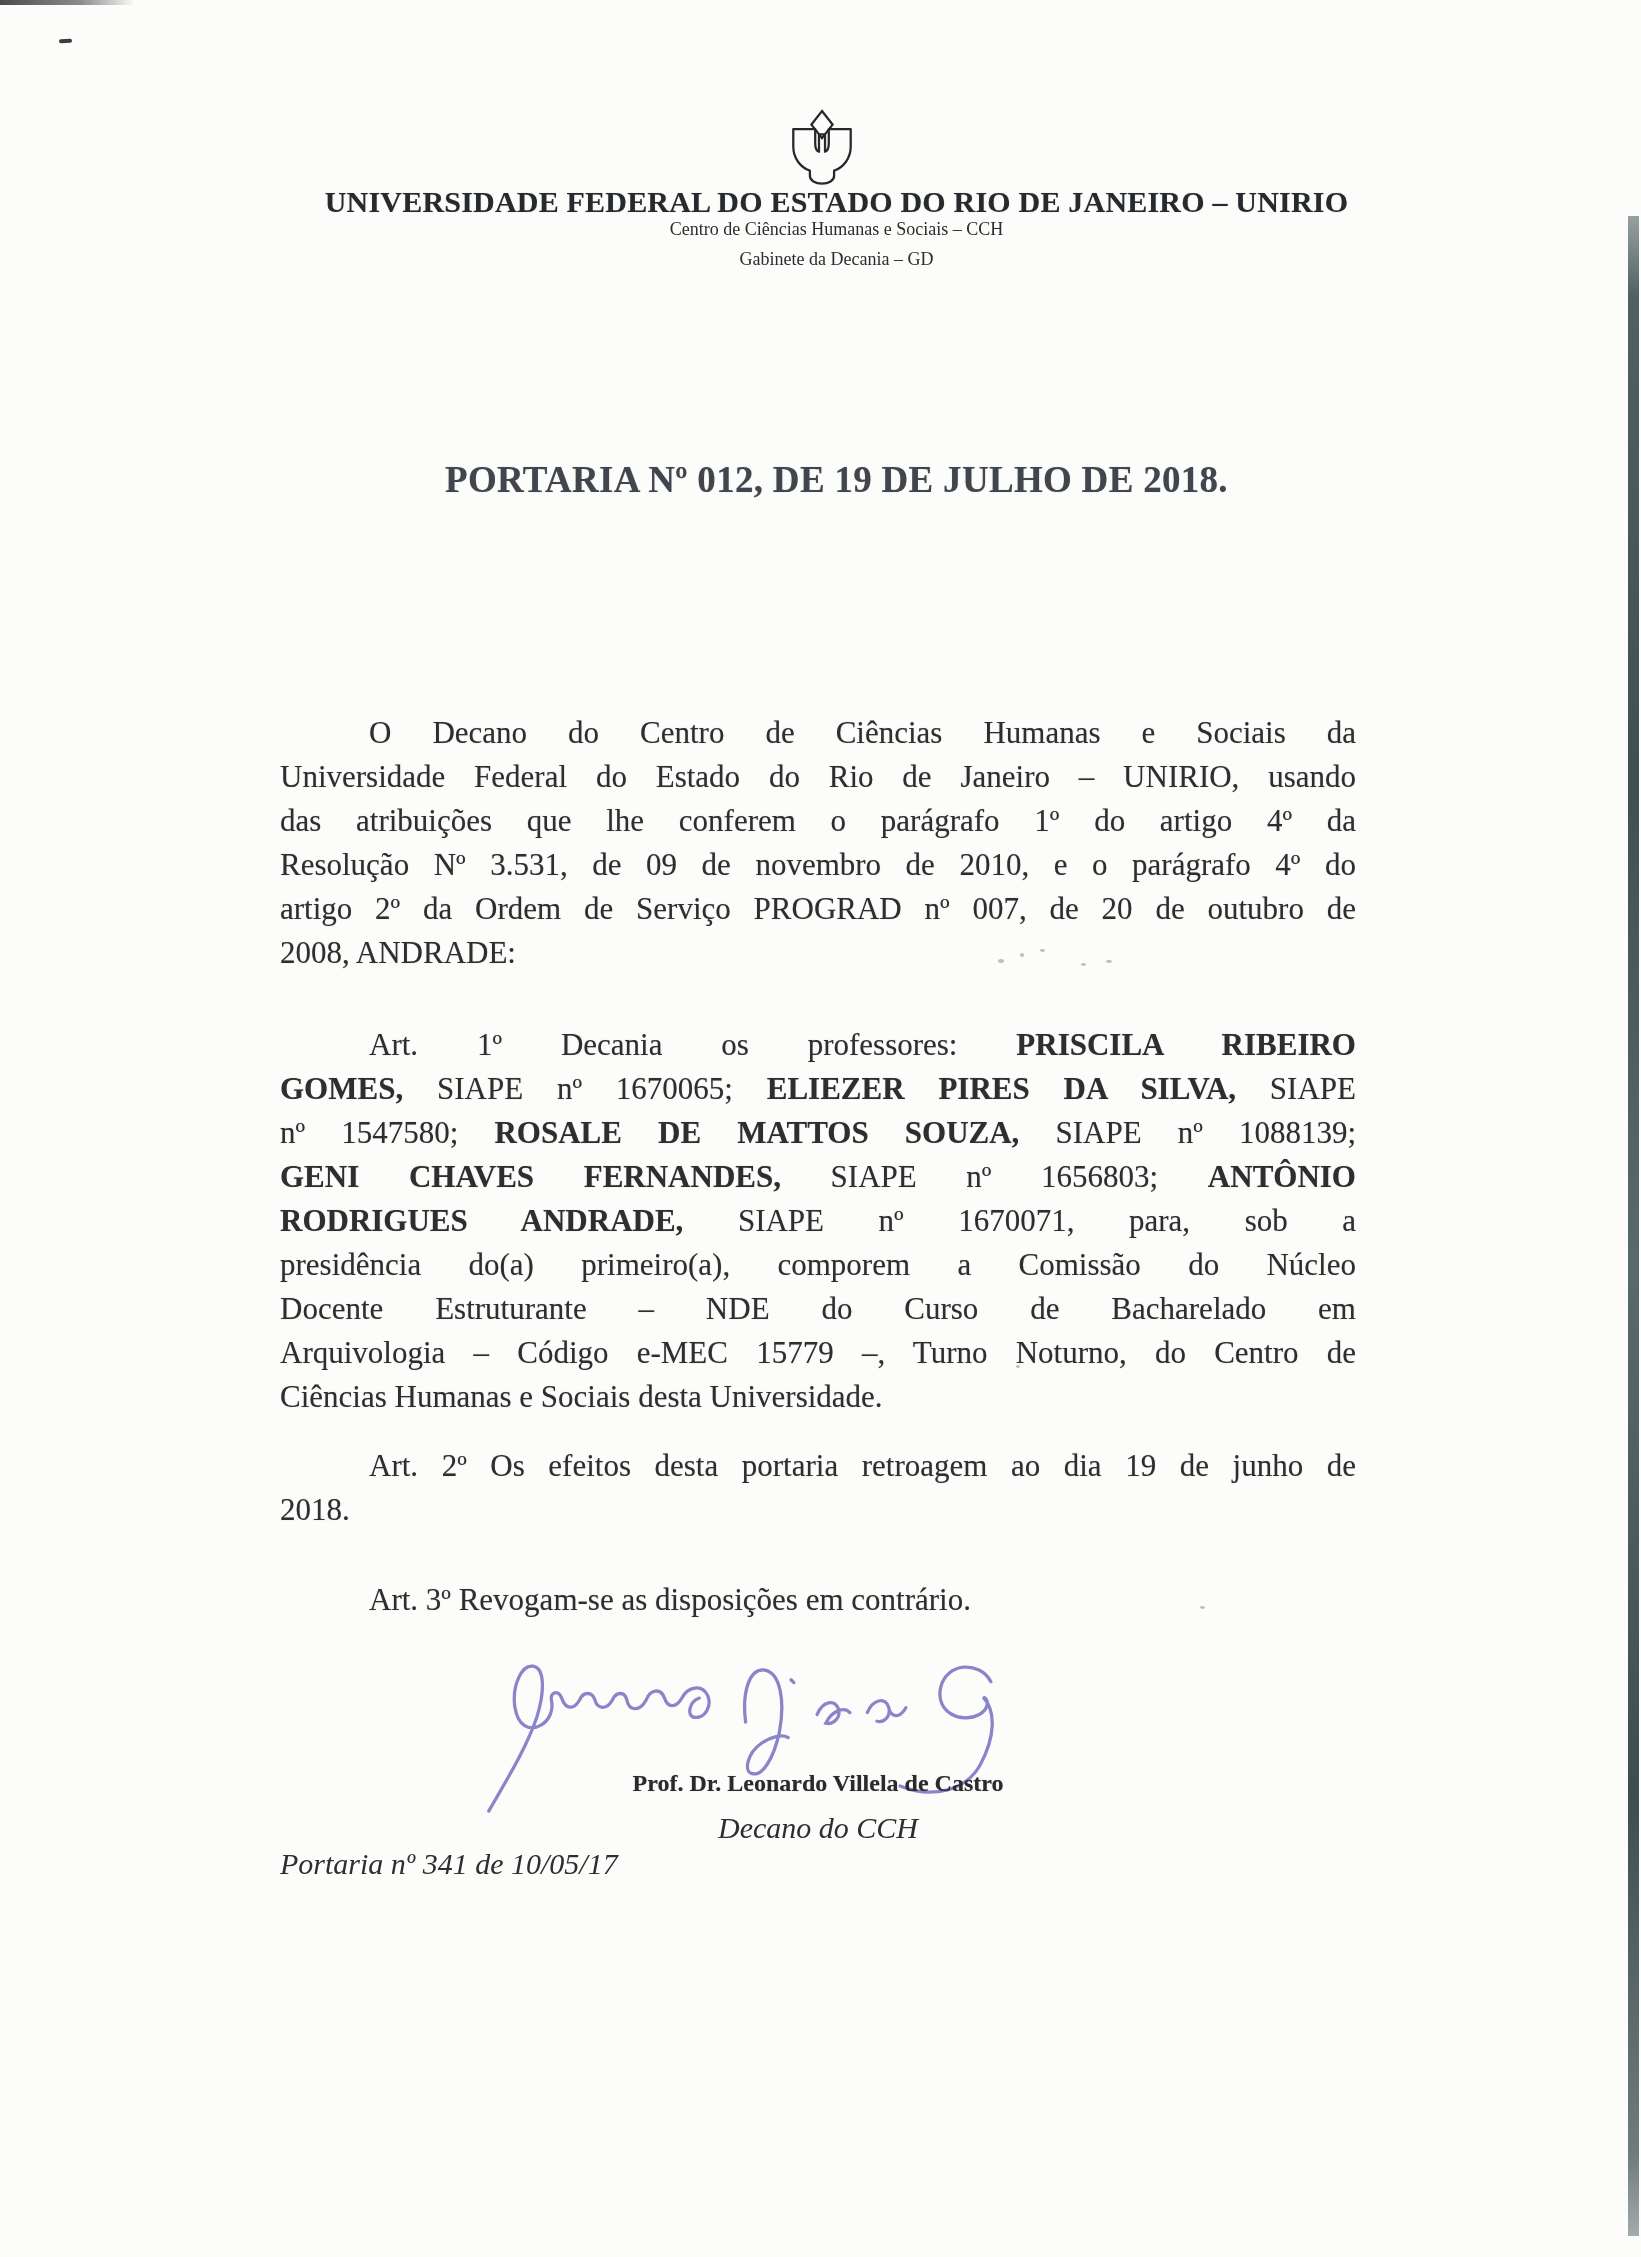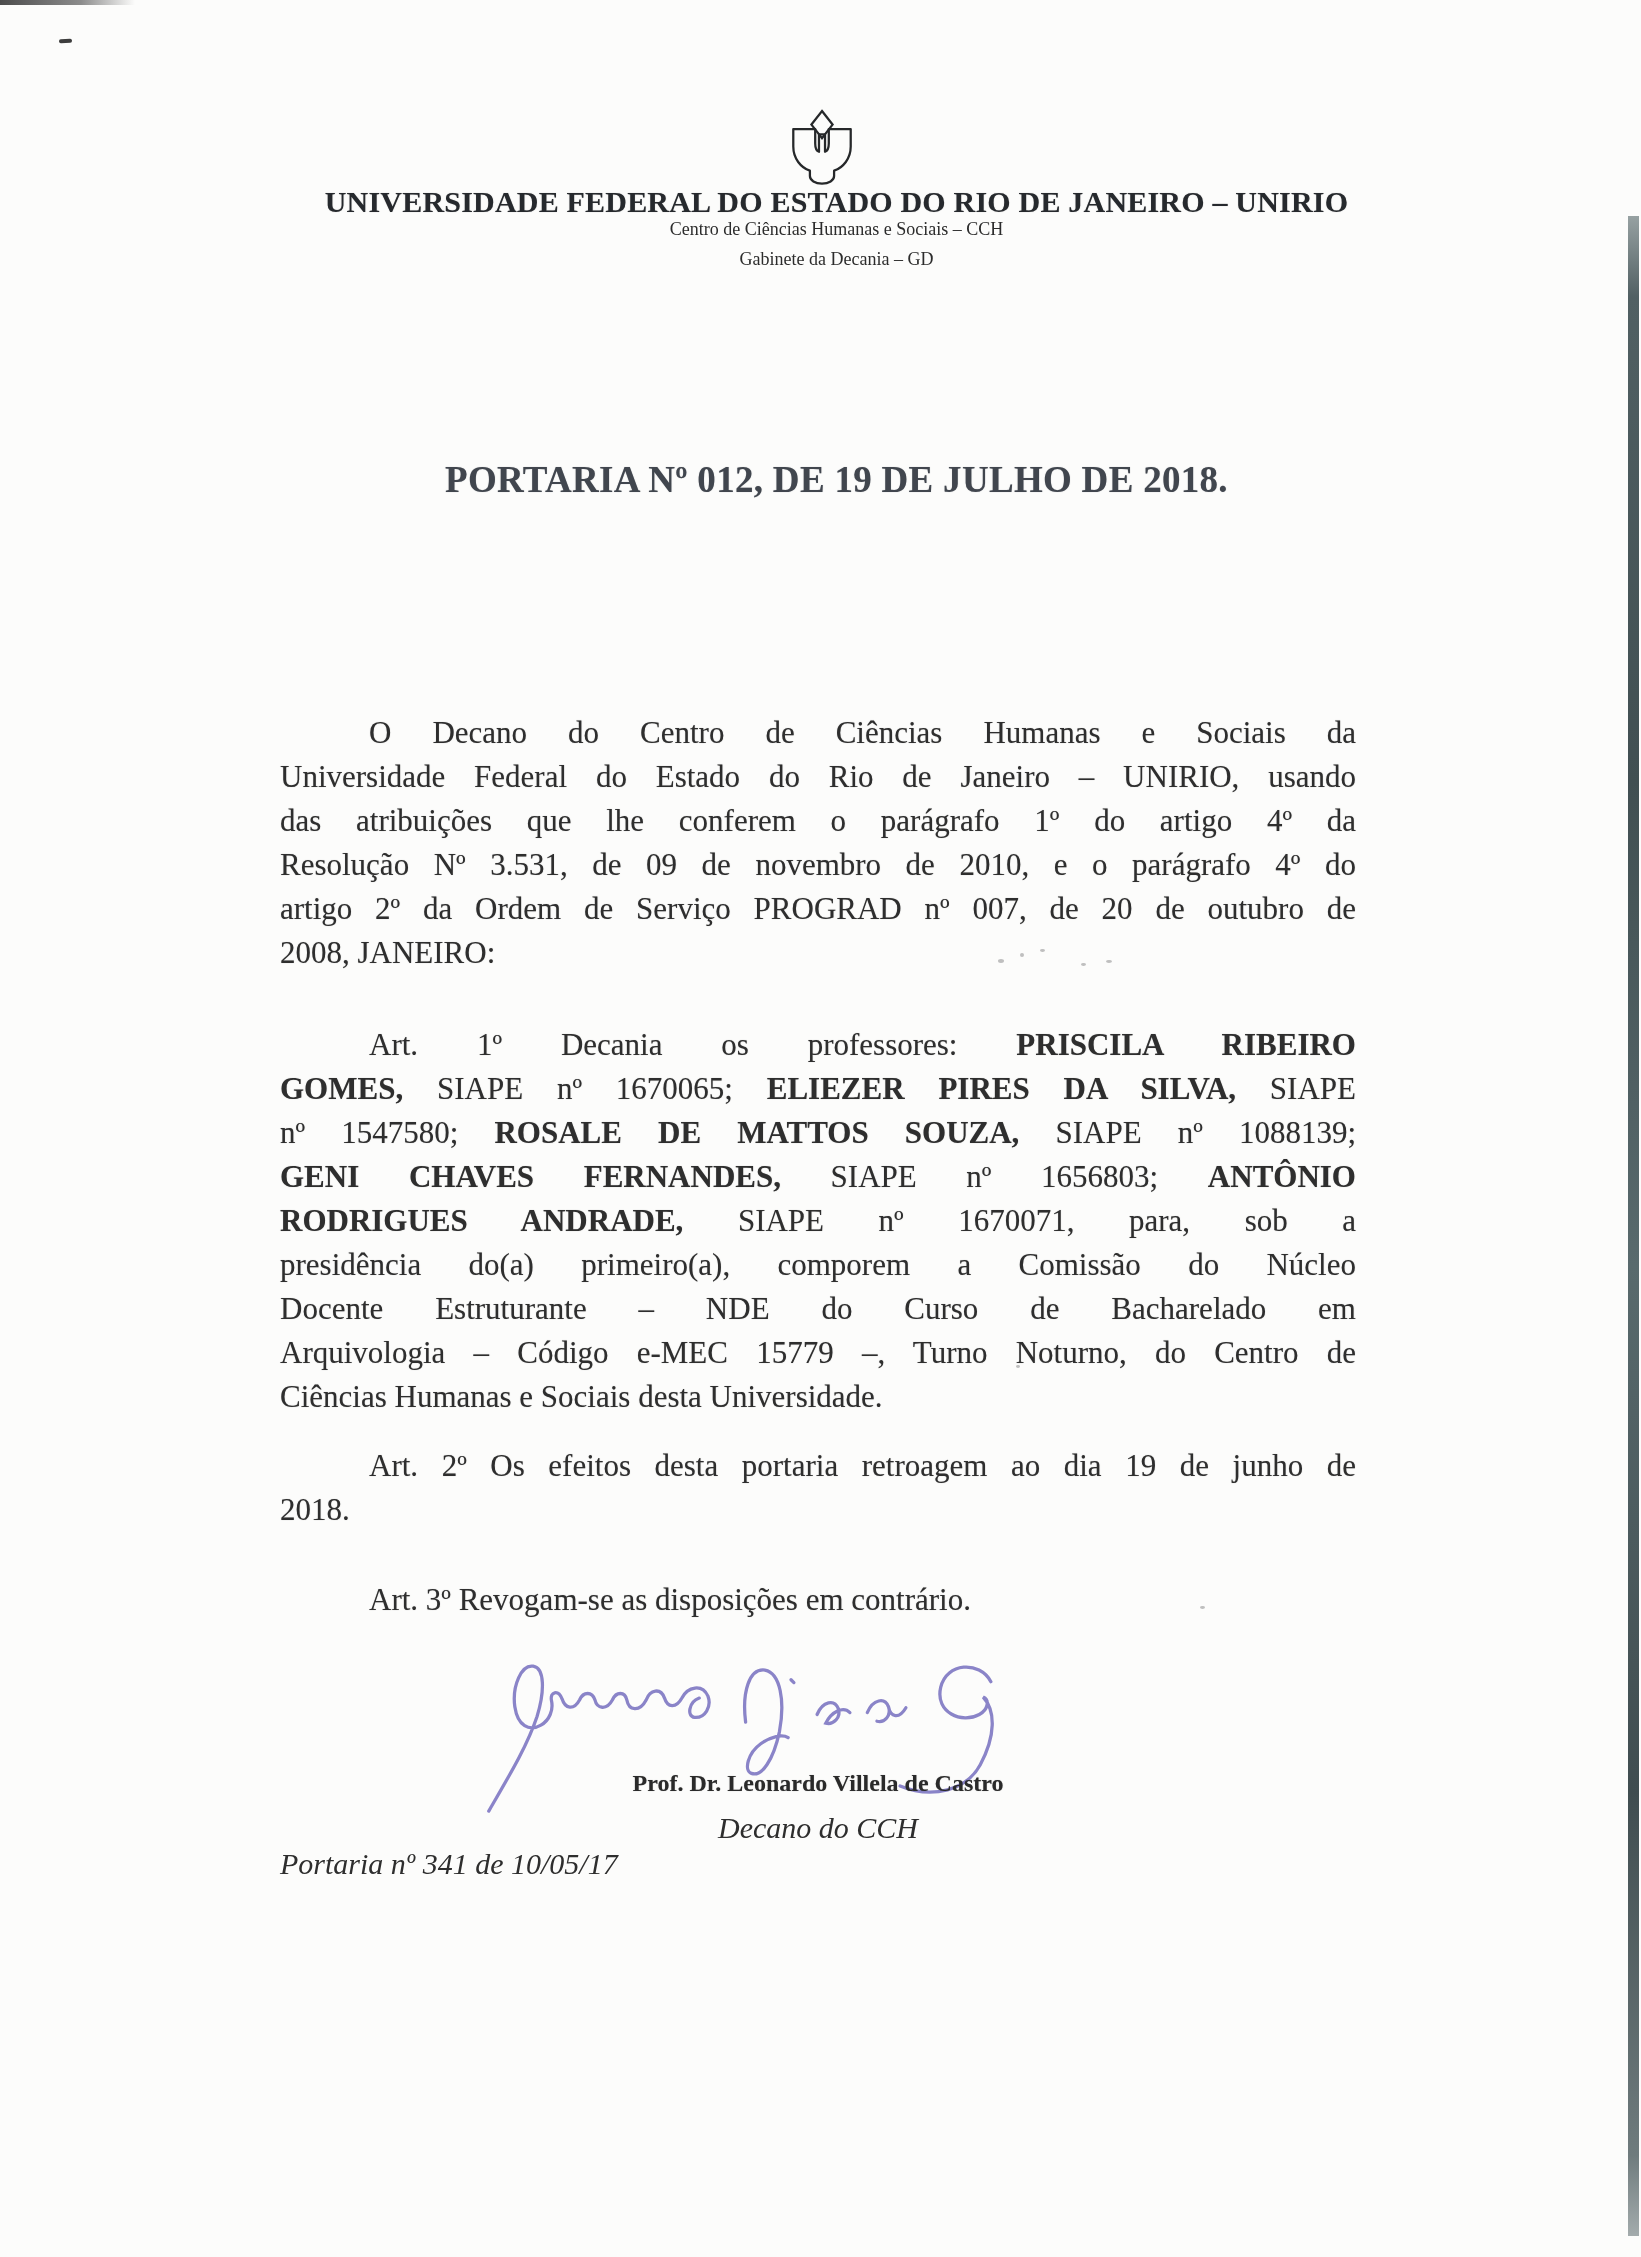--- a/index.html
+++ b/index.html
@@ -70,21 +70,21 @@
   <div class="center-line h3">Gabinete da Decania – GD</div>
 
   <div class="center-line doc-title">PORTARIA Nº 012, DE 19 DE JULHO DE 2018.</div>
 
   <div class="para" id="para1">
       <div class="line indent"><span>O Decano do Centro de Ciências Humanas e Sociais da</span></div>
       <div class="line"><span>Universidade Federal do Estado do Rio de Janeiro – UNIRIO, usando</span></div>
       <div class="line"><span>das atribuições que lhe conferem o parágrafo 1º do artigo 4º da</span></div>
       <div class="line"><span>Resolução Nº 3.531, de 09 de novembro de 2010, e o parágrafo 4º do</span></div>
       <div class="line"><span>artigo 2º da Ordem de Serviço PROGRAD nº 007, de 20 de outubro de</span></div>
-      <div class="line last"><span>2008, JANEIRO:</span></div>
+      <div class="line last"><span>2008, ANDRADE:</span></div>
     </div>
   <div class="para" id="art1">
       <div class="line indent"><span>Art. 1º Decania os professores: </span><span class="bold">PRISCILA RIBEIRO</span></div>
       <div class="line"><span class="bold">GOMES,</span><span> SIAPE nº 1670065; </span><span class="bold">ELIEZER PIRES DA SILVA,</span><span> SIAPE</span></div>
       <div class="line"><span>nº 1547580; </span><span class="bold">ROSALE DE MATTOS SOUZA,</span><span> SIAPE nº 1088139;</span></div>
       <div class="line"><span class="bold">GENI CHAVES FERNANDES,</span><span> SIAPE nº 1656803; </span><span class="bold">ANTÔNIO</span></div>
       <div class="line"><span class="bold">RODRIGUES ANDRADE,</span><span> SIAPE nº 1670071, para, sob a</span></div>
       <div class="line"><span>presidência do(a) primeiro(a), comporem a Comissão do Núcleo</span></div>
       <div class="line"><span>Docente Estruturante – NDE do Curso de Bacharelado em</span></div>
       <div class="line"><span>Arquivologia – Código e-MEC 15779 –, Turno Noturno, do Centro de</span></div>

